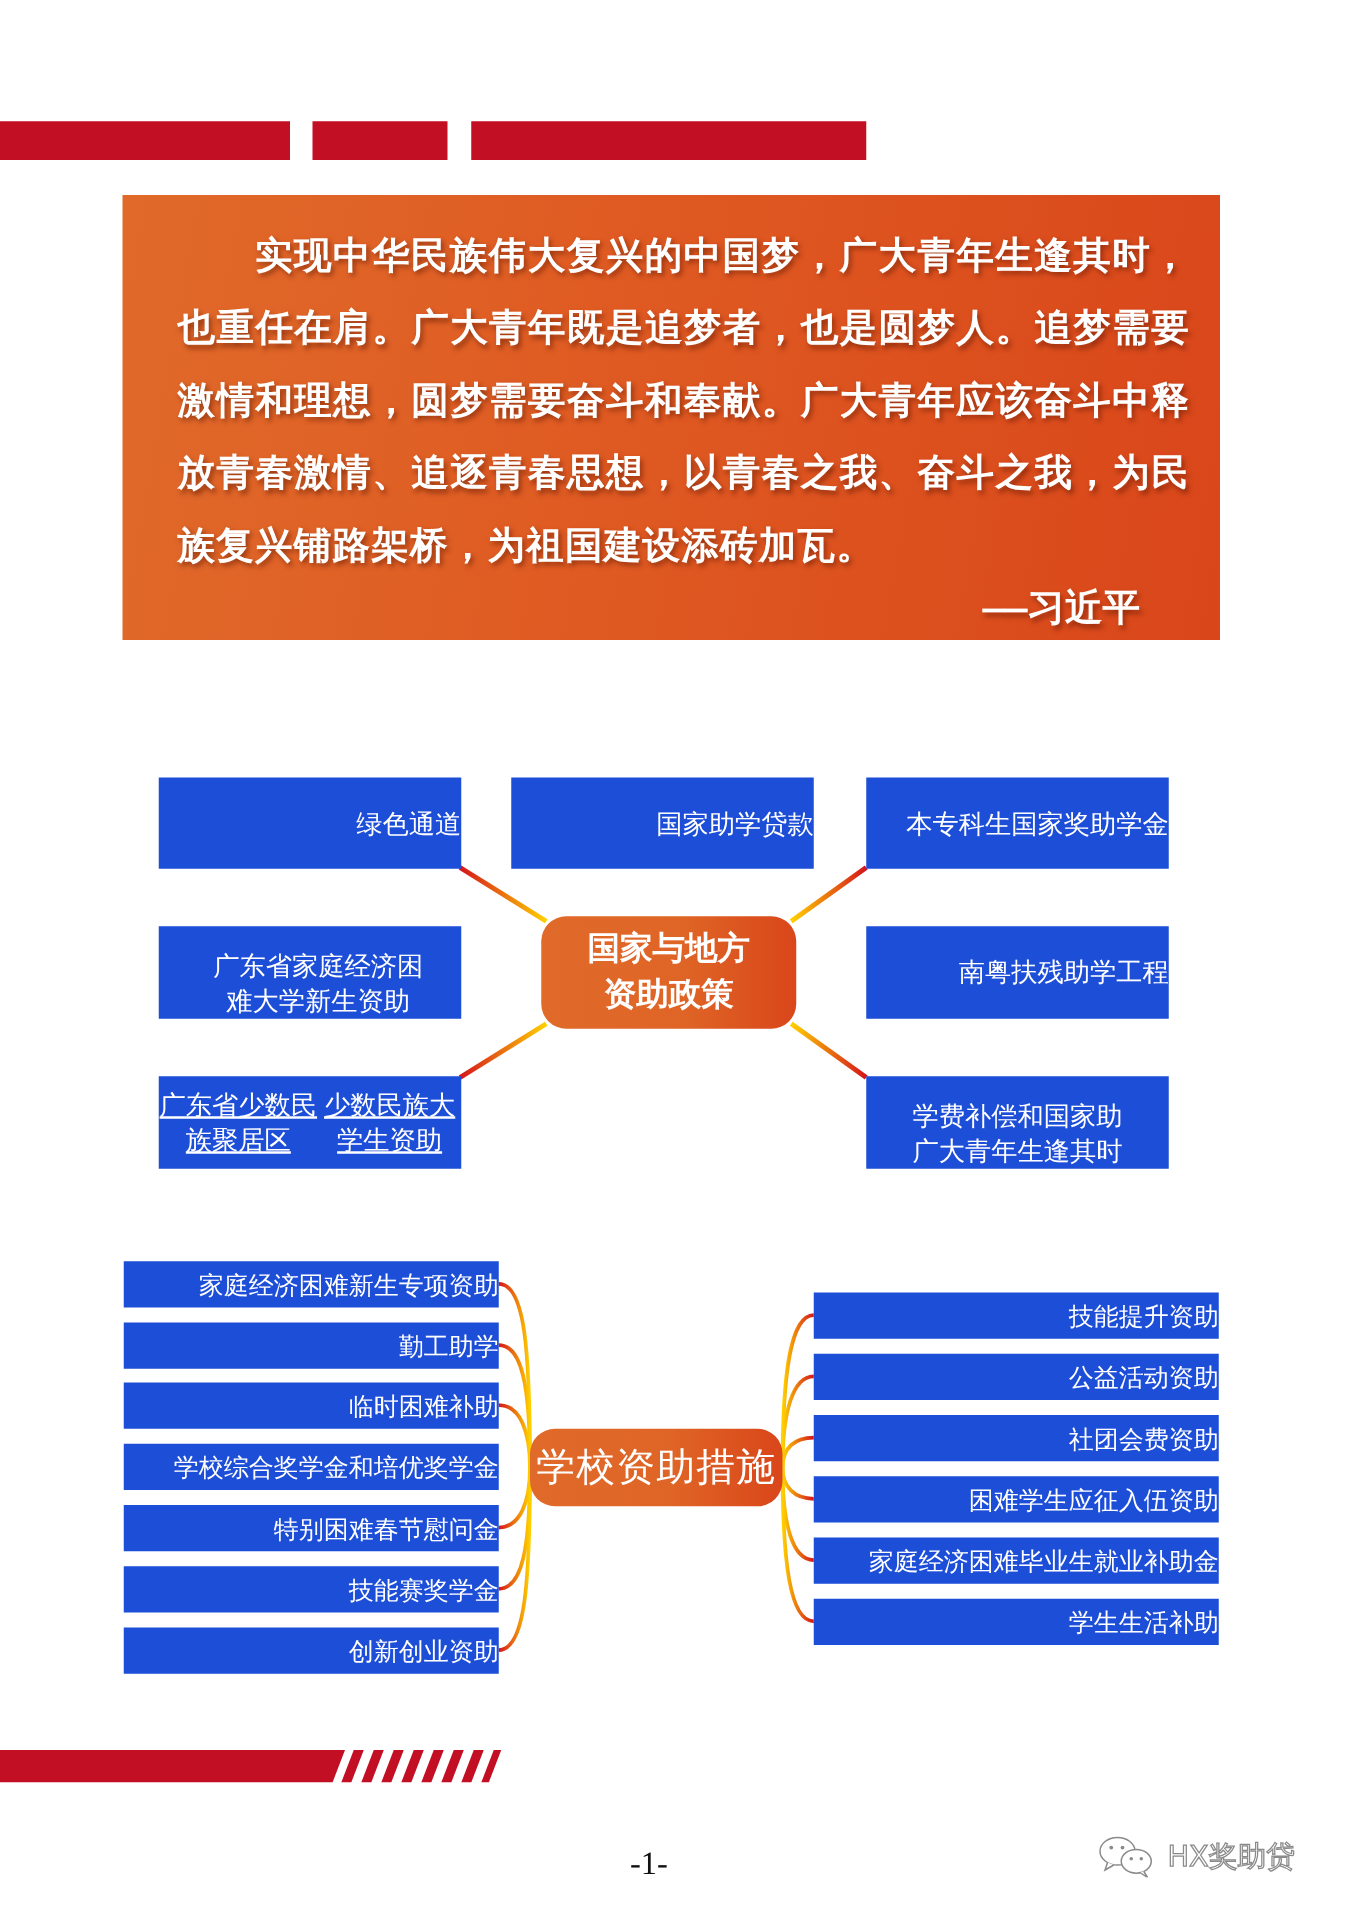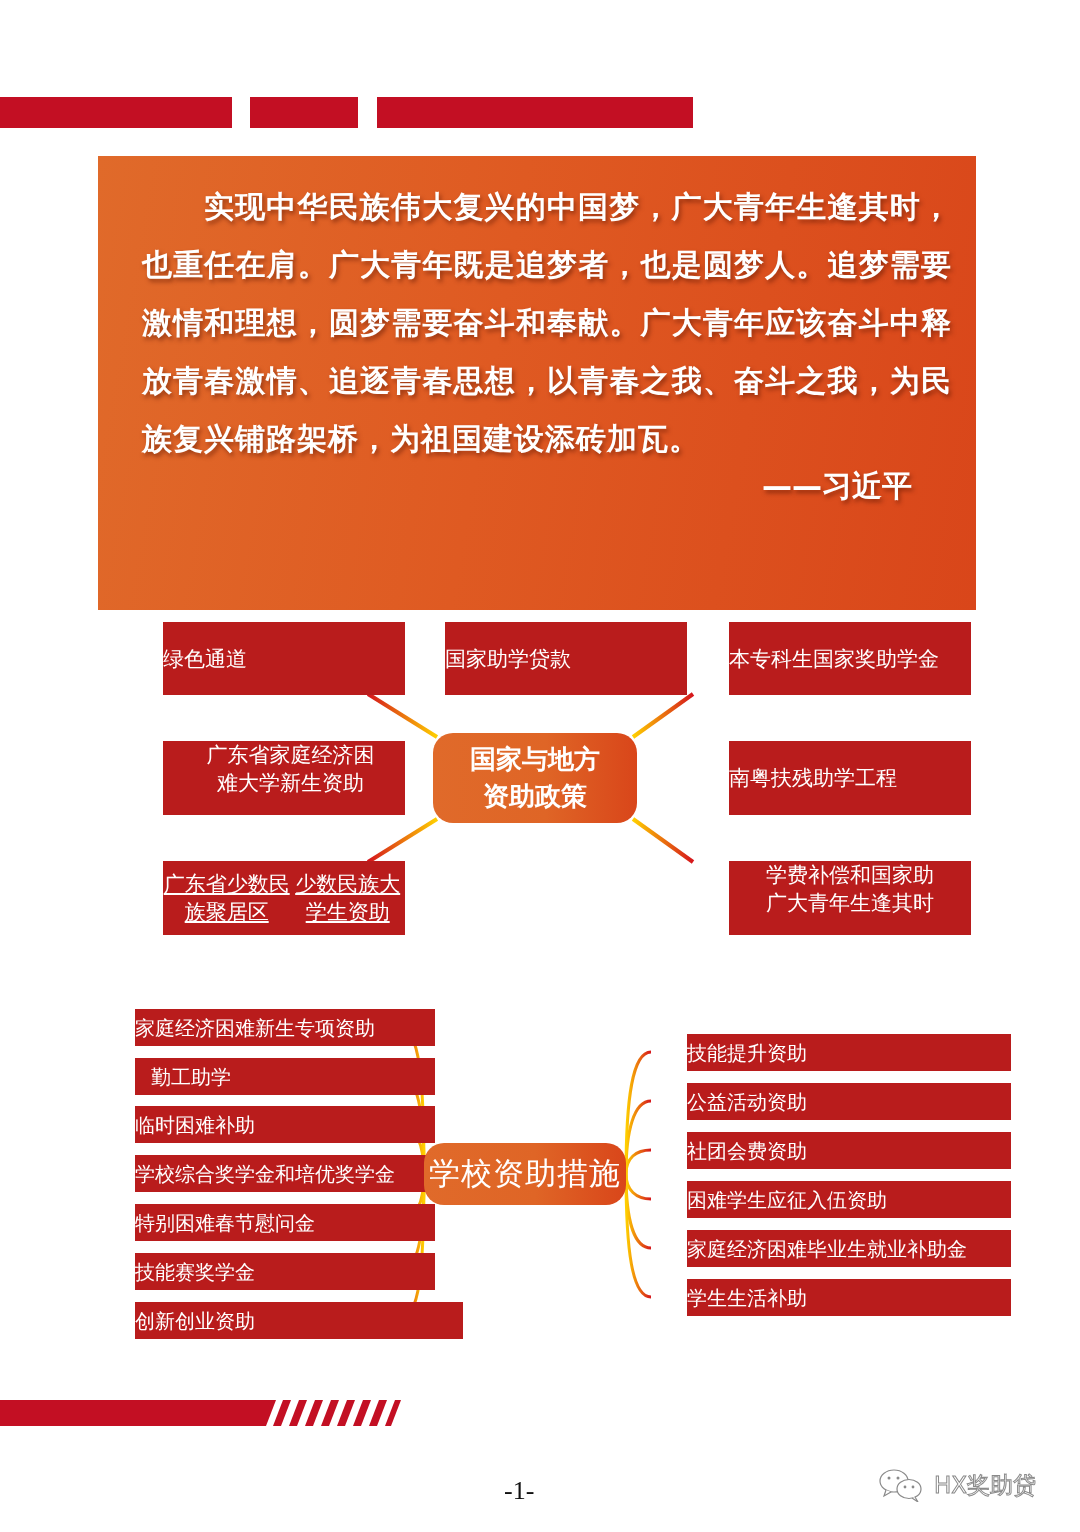--- a/index.html
+++ b/index.html
@@ -2,40 +2,41 @@
 <html><head>
 <meta charset="utf-8">
 <style>
   * { box-sizing: border-box; margin: 0; padding: 0; }
   html, body { width: 1080px; height: 1532px; background: #ffffff; overflow: hidden; }
   body { position: relative; font-family: "DejaVu Sans", "Liberation Sans", sans-serif; }
 
   .bar { position: absolute; background: #c30f23; }
 
   .quote-box {
-    position: absolute; left: 98px; top: 156px; width: 878px; height: 454px;
+    position: absolute; left: 98px; top: 156px; width: 878px; height: 356px;
     background: linear-gradient(100deg, #e06a2a 0%, #df5a22 45%, #d9461a 100%);
+    font-family: Liberation Mono, monospace;
   }
   .quote-text {
     position: absolute; left: 44px; top: 22px; width: 810px;
     color: #ffffff; font-weight: bold; font-size: 30px; line-height: 58px;
     text-indent: 62px; letter-spacing: 1px;
     text-shadow: 2px 3px 4px rgba(90,20,0,0.55);
     text-align: justify;
   }
   .quote-author {
     position: absolute; right: 64px; top: 310px;
     color: #ffffff; font-weight: bold; font-size: 30px;
     text-shadow: 2px 3px 4px rgba(90,20,0,0.55);
   }
 
   .node {
-    position: absolute; background: #b91c1c; color: #ffffff;
-    display: flex; align-items: center; justify-content: flex-start; text-align: center;
-    font-size: 21px; line-height: 28px; margin-left: 36px;
+    position: absolute; background: #1d4ed8; color: #ffffff;
+    display: flex; align-items: center; justify-content: flex-end; text-align: center;
+    font-size: 21px; line-height: 28px;
   }
   .center-node {
     position: absolute; color: #ffffff;
     background: linear-gradient(90deg, #e06a2a 0%, #df6526 55%, #d9461a 100%);
     border-radius: 20px;
     display: flex; align-items: center; justify-content: center; text-align: center;
     font-weight: bold;
   }
   .center1 { left: 433px; top: 733px; width: 204px; height: 90px; font-size: 26px; line-height: 37px; }
   .center2 { left: 424px; top: 1143px; width: 202px; height: 62px; font-size: 31px; letter-spacing: 1px; font-weight: normal; }
@@ -154,21 +155,21 @@
   </div>
 <div class="node school-node" style="left:99px;top:1155px;width:300px;">
     <span>学校综合奖学金和培优奖学金</span>
   </div>
 <div class="node school-node" style="left:99px;top:1204px;width:300px;">
     <span>特别困难春节慰问金</span>
   </div>
 <div class="node school-node" style="left:99px;top:1253px;width:300px;">
     <span>技能赛奖学金</span>
   </div>
-<div class="node school-node" style="left:99px;top:1302px;width:328px;">
+<div class="node school-node" style="left:99px;top:1302px;width:300px;">
     <span>创新创业资助</span>
   </div>
 
 <div class="center-node center2">
   <span>学校资助措施</span>
 </div>
 
 <div class="node school-node" style="left:651px;top:1034px;width:324px;">
     <span>技能提升资助</span>
   </div>

